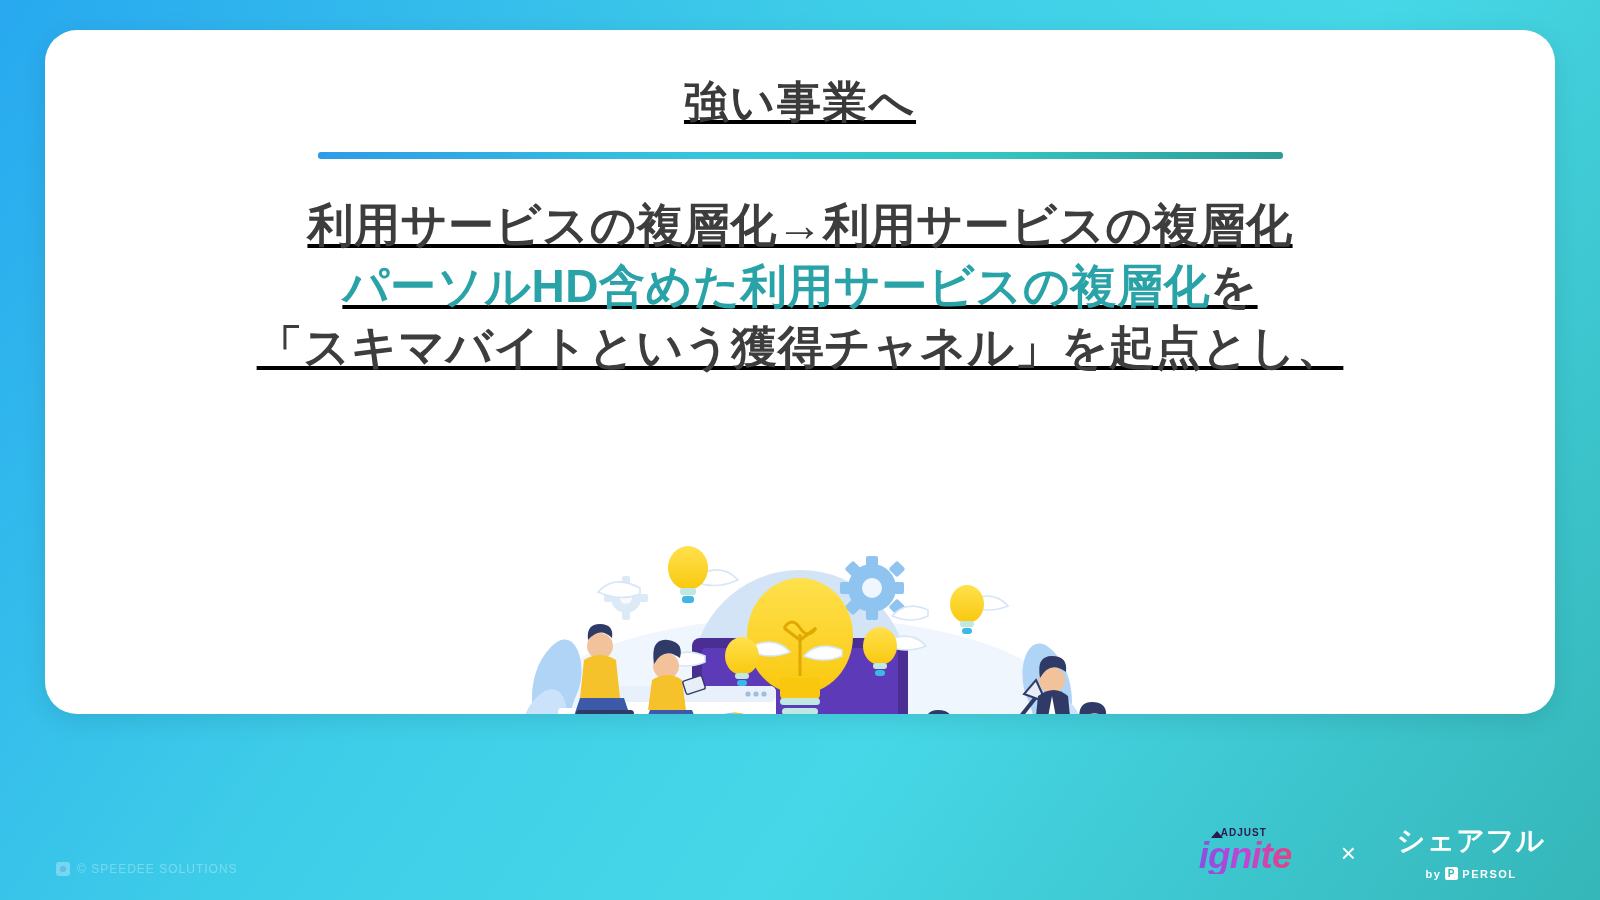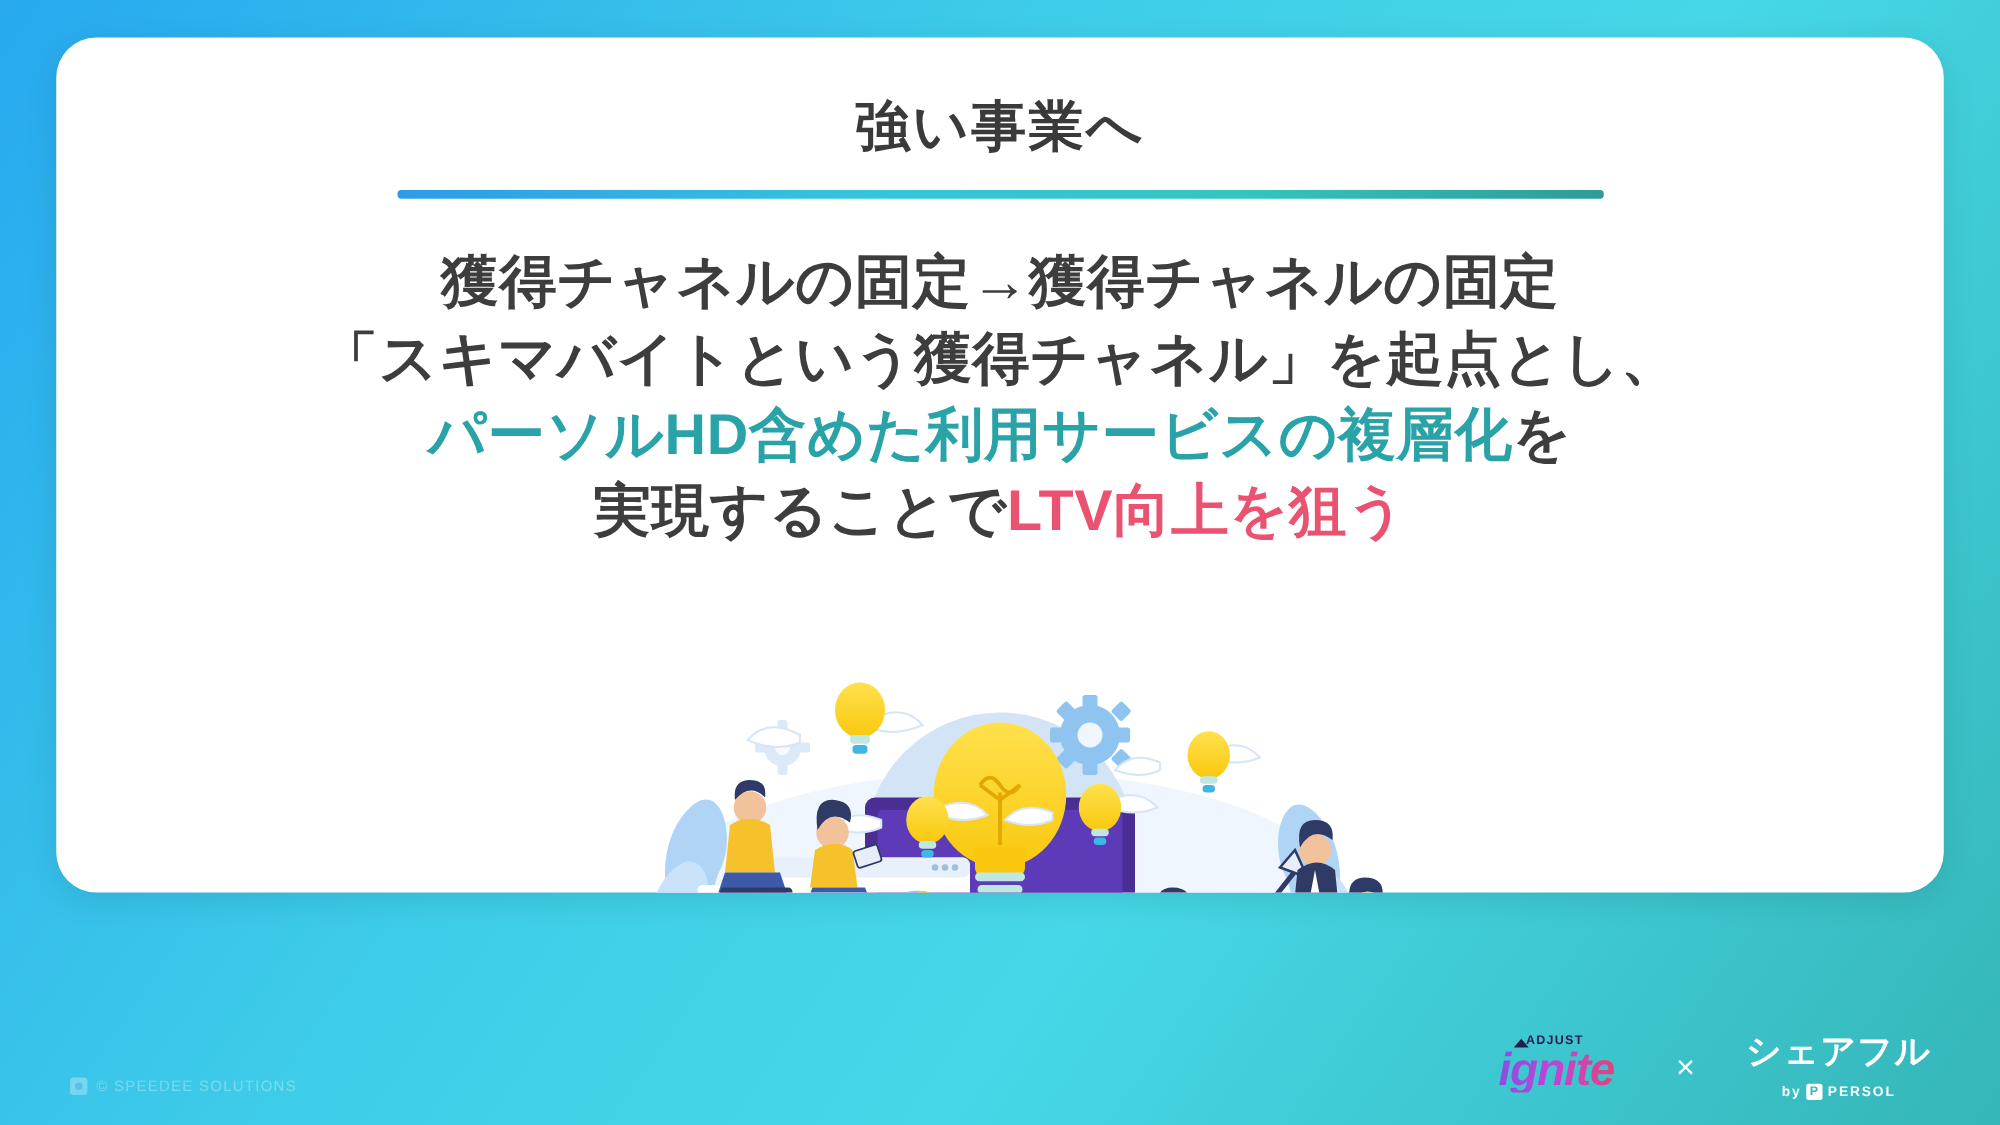--- a/index.html
+++ b/index.html
@@ -12,20 +12,21 @@
 
   
   .slide-card{
     position:absolute;
     left:45px; top:30px;
     width:1510px; height:684px;
     background:#ffffff;
     border-radius:32px;
     box-shadow:0 6px 26px rgba(0,0,0,.10);
     overflow:hidden;
+    text-decoration:underline;
   }
 
   
   .slide-title{
     margin-top:48px;
     text-align:center;
     font-size:44px;
     font-weight:bold;
     color:#3a3a3a;
     letter-spacing:2px;
@@ -130,30 +131,27 @@
 <body>
 
 <div class="slide-card">
 
   <h1 class="slide-title">強い事業へ</h1>
 
   <div class="title-rule"></div>
 
   <div class="body-copy">
     <span class="line">
-      <span class="t-dark">獲得チャネルの固定→獲得チャネルの固定</span>
-    </span>
-    <span class="line">
-      <span class="t-dark">「スキマバイトという獲得チャネル」を起点とし、</span>
+      <span class="t-dark">利用サービスの複層化→利用サービスの複層化</span>
     </span>
     <span class="line">
       <span class="t-teal">パーソルHD含めた利用サービスの複層化</span><span class="t-dark">を</span>
     </span>
     <span class="line">
-      <span class="t-dark">実現することで</span><span class="t-pink">LTV向上を狙う</span>
+      <span class="t-dark">「スキマバイトという獲得チャネル」を起点とし、</span>
     </span>
   </div>
 
   <div class="illustration-wrap">
     <svg viewBox="0 0 640 300" xmlns="http://www.w3.org/2000/svg">
       <defs>
         <linearGradient id="bulbG" x1="0" y1="0" x2="0" y2="1">
           <stop offset="0%" stop-color="#FFE14D"></stop>
             <stop offset="100%" stop-color="#F9C80E"></stop>
         </linearGradient>

